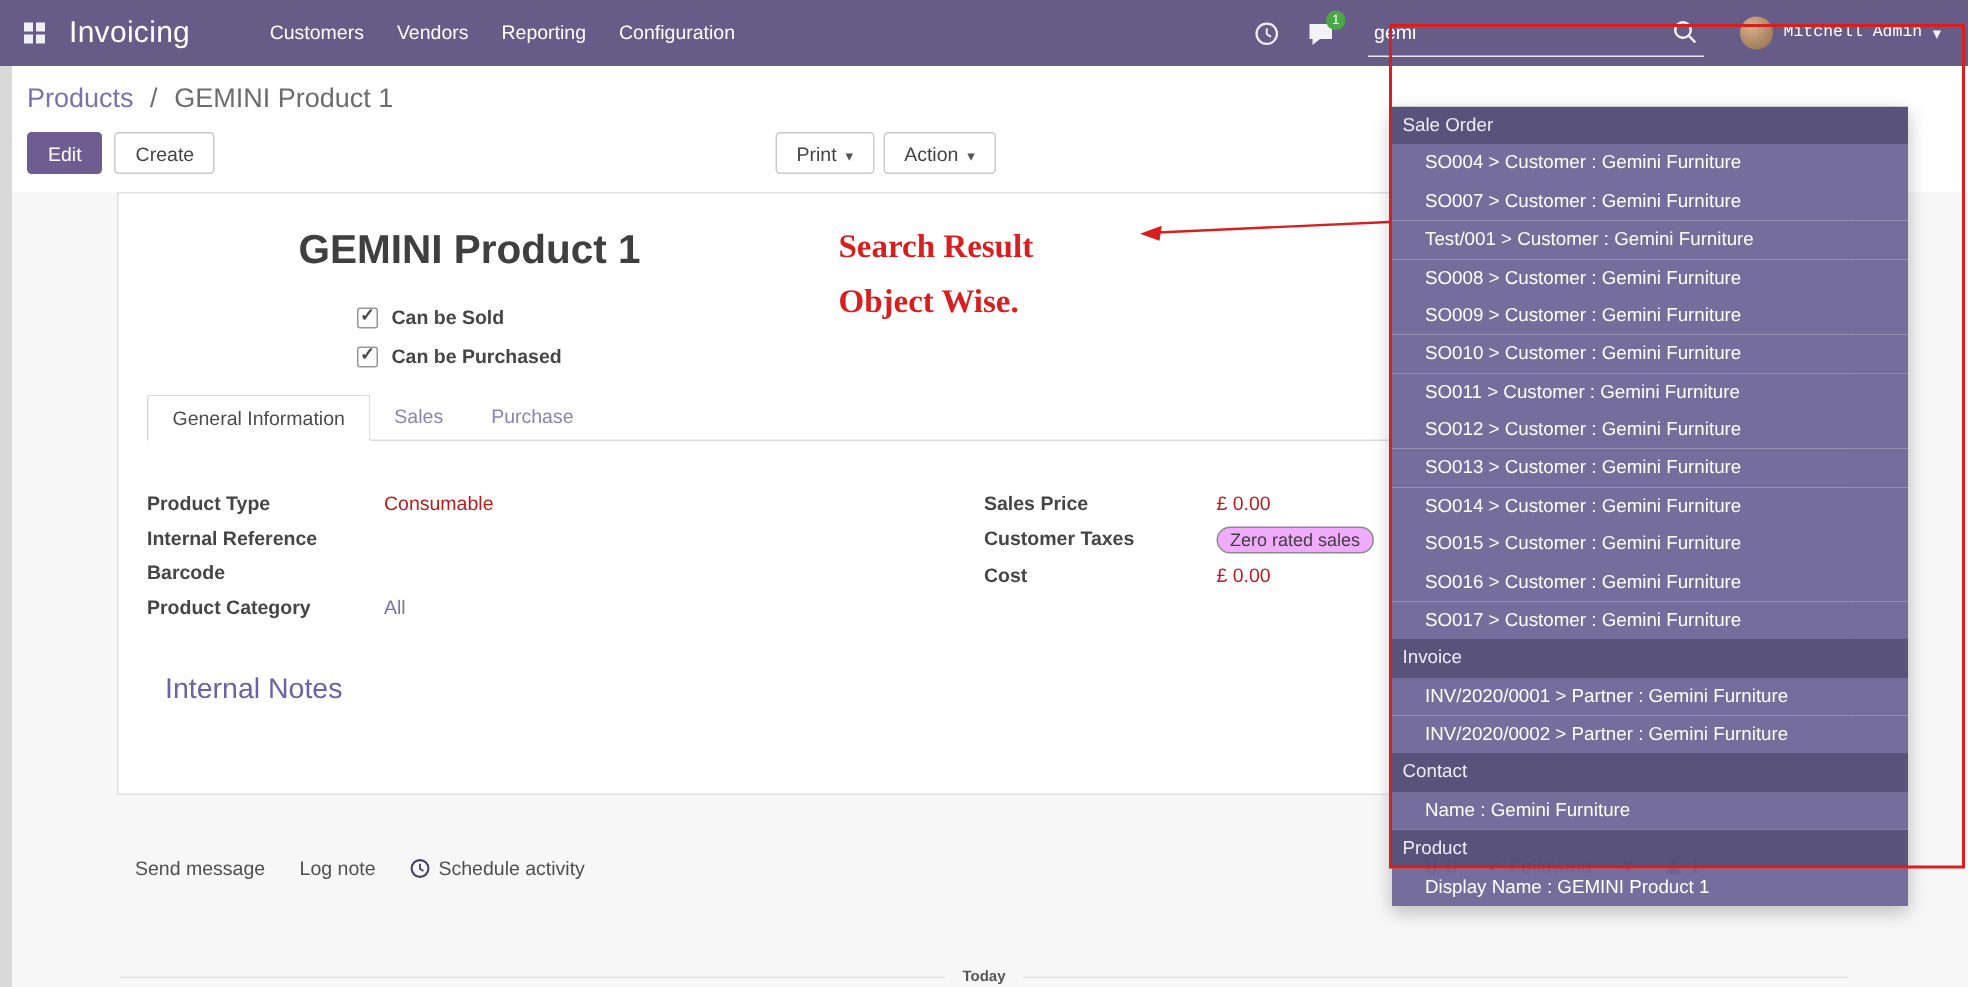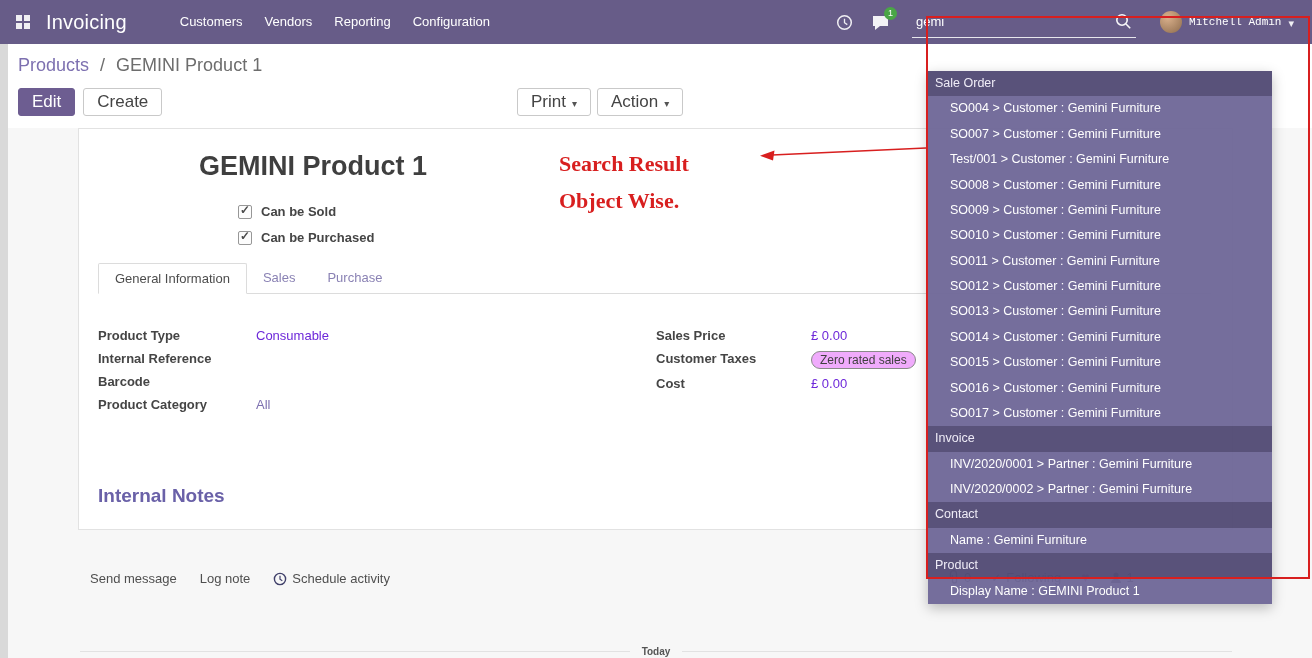--- a/index.html
+++ b/index.html
@@ -44,21 +44,21 @@
   .user-name { font-size: 11px; font-family: Liberation Mono, monospace; }
   .caret::after { content: "▾"; font-size: 11px; opacity: .9; }
 
   
   .control-panel { position: absolute; top: 44px; left: 0; right: 0; height: 84px; background: #fff; }
   .breadcrumb { position: absolute; left: 18px; top: 11px; font-size: 18px; color: #6d6d6d; }
   .bc-link { color: var(--accent-link, #7D70B0); cursor: pointer; }
   .bc-sep { margin: 0 6px; color: #6d6d6d; }
   .btn-row { position: absolute; left: 18px; top: 44px; display: flex; gap: 8px; }
   .btn {
-    display: inline-flex; align-items: center; height: 28px; padding: 0 13px; font-size: 17px;
+    display: inline-flex; align-items: center; height: 28px; padding: 0 13px; font-size: 13px;
     border-radius: 3px; border: 1px solid #c9c9c9; background: #fff; color: #444;
     cursor: pointer; font-family: inherit;
   }
   .btn-primary { background: var(--primary-button, #6D5D91); border-color: var(--primary-button, #6D5D91); color: #fff; }
   .caret-sm::after { content: "▾"; margin-left: 6px; font-size: 10px; color: #555; }
   .print-action { position: absolute; left: 517px; top: 44px; display: flex; gap: 6px; }
 
   
   .content { position: absolute; top: 128px; left: 0; right: 0; bottom: 0; background: #f7f7f7; }
   .card {
@@ -78,27 +78,27 @@
     background: #fff; border: 1px solid #dcdcdc; border-bottom-color: #fff; color: #4c4c4c;
     border-radius: 2px 2px 0 0; margin-bottom: -1px;
   }
 
   .fields-left  { position: absolute; left: 19px;  top: 199px; width: 540px; }
   .fields-right { position: absolute; left: 577px; top: 199px; width: 440px; }
   .f-row { display: flex; margin-bottom: 7px; min-height: 16px; font-size: 13px; align-items: flex-start; }
   .f-lbl { font-weight: bold; color: #454545; flex-shrink: 0; }
   .fields-left  .f-lbl { width: 158px; }
   .fields-right .f-lbl { width: 155px; }
-  .f-val { color: #6d28d9; }
+  .f-val { color: #b91c1c; }
   .f-val.link { color: var(--accent-link, #7D70B0); cursor: pointer; }
   .pill {
     display: inline-block; border: 1px solid #8a8a8a; border-radius: 10px; padding: 0 8px;
     font-size: 12px; line-height: 16px; color: #3f3f3f; background: #f0abfc;
   }
-  .notes-title { position: absolute; left: 19px; top: 320px; font-size: 19px; font-weight: bold; color: var(--notes-heading, #6A61A8); margin-top: 36px; }
+  .notes-title { position: absolute; left: 31px; top: 320px; font-size: 19px; font-weight: normal; color: var(--notes-heading, #6A61A8); }
 
   
   .chatter-left { position: absolute; left: 90px; top: 443px; display: flex; gap: 23px; font-size: 13px; color: #4f4f4f; }
   .chatter-left > span { cursor: pointer; }
   .sched { display: inline-flex; align-items: flex-end; gap: 5px; }
   .chatter-right { position: absolute; left: 948px; top: 441px; display: flex; gap: 20px; align-items: center; font-size: 13px; color: #4f4f4f; }
   .cr-item { display: inline-flex; align-items: center; gap: 5px; cursor: pointer; }
   .check::after { content: "✓"; font-size: 12px; color: #4f4f4f; }
   .heart { cursor: pointer; }
   .heart::after { content: "♥"; color: #e0457b; font-size: 14px; }

